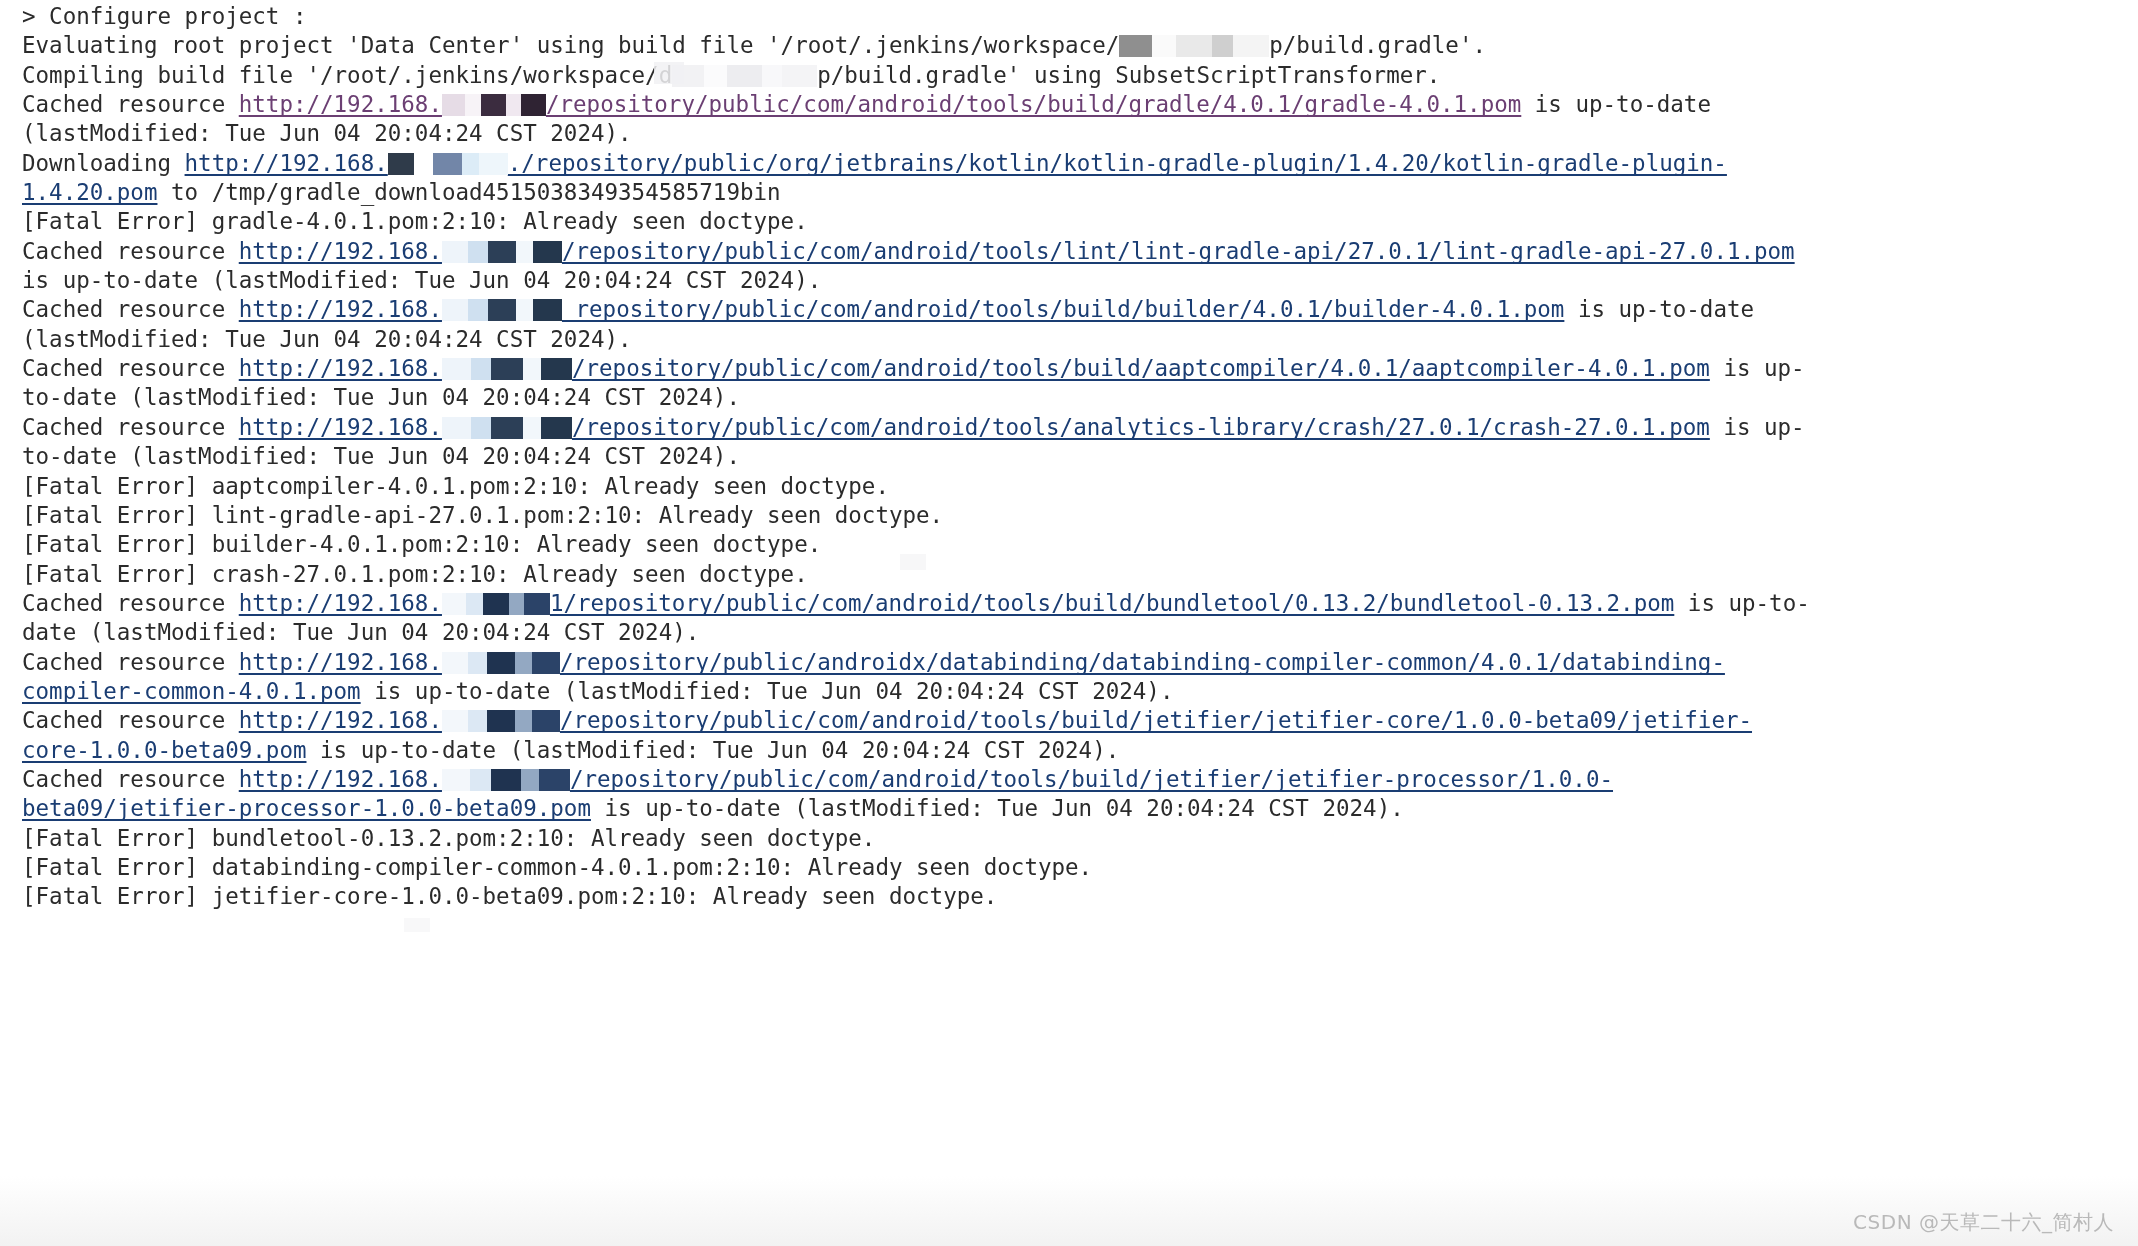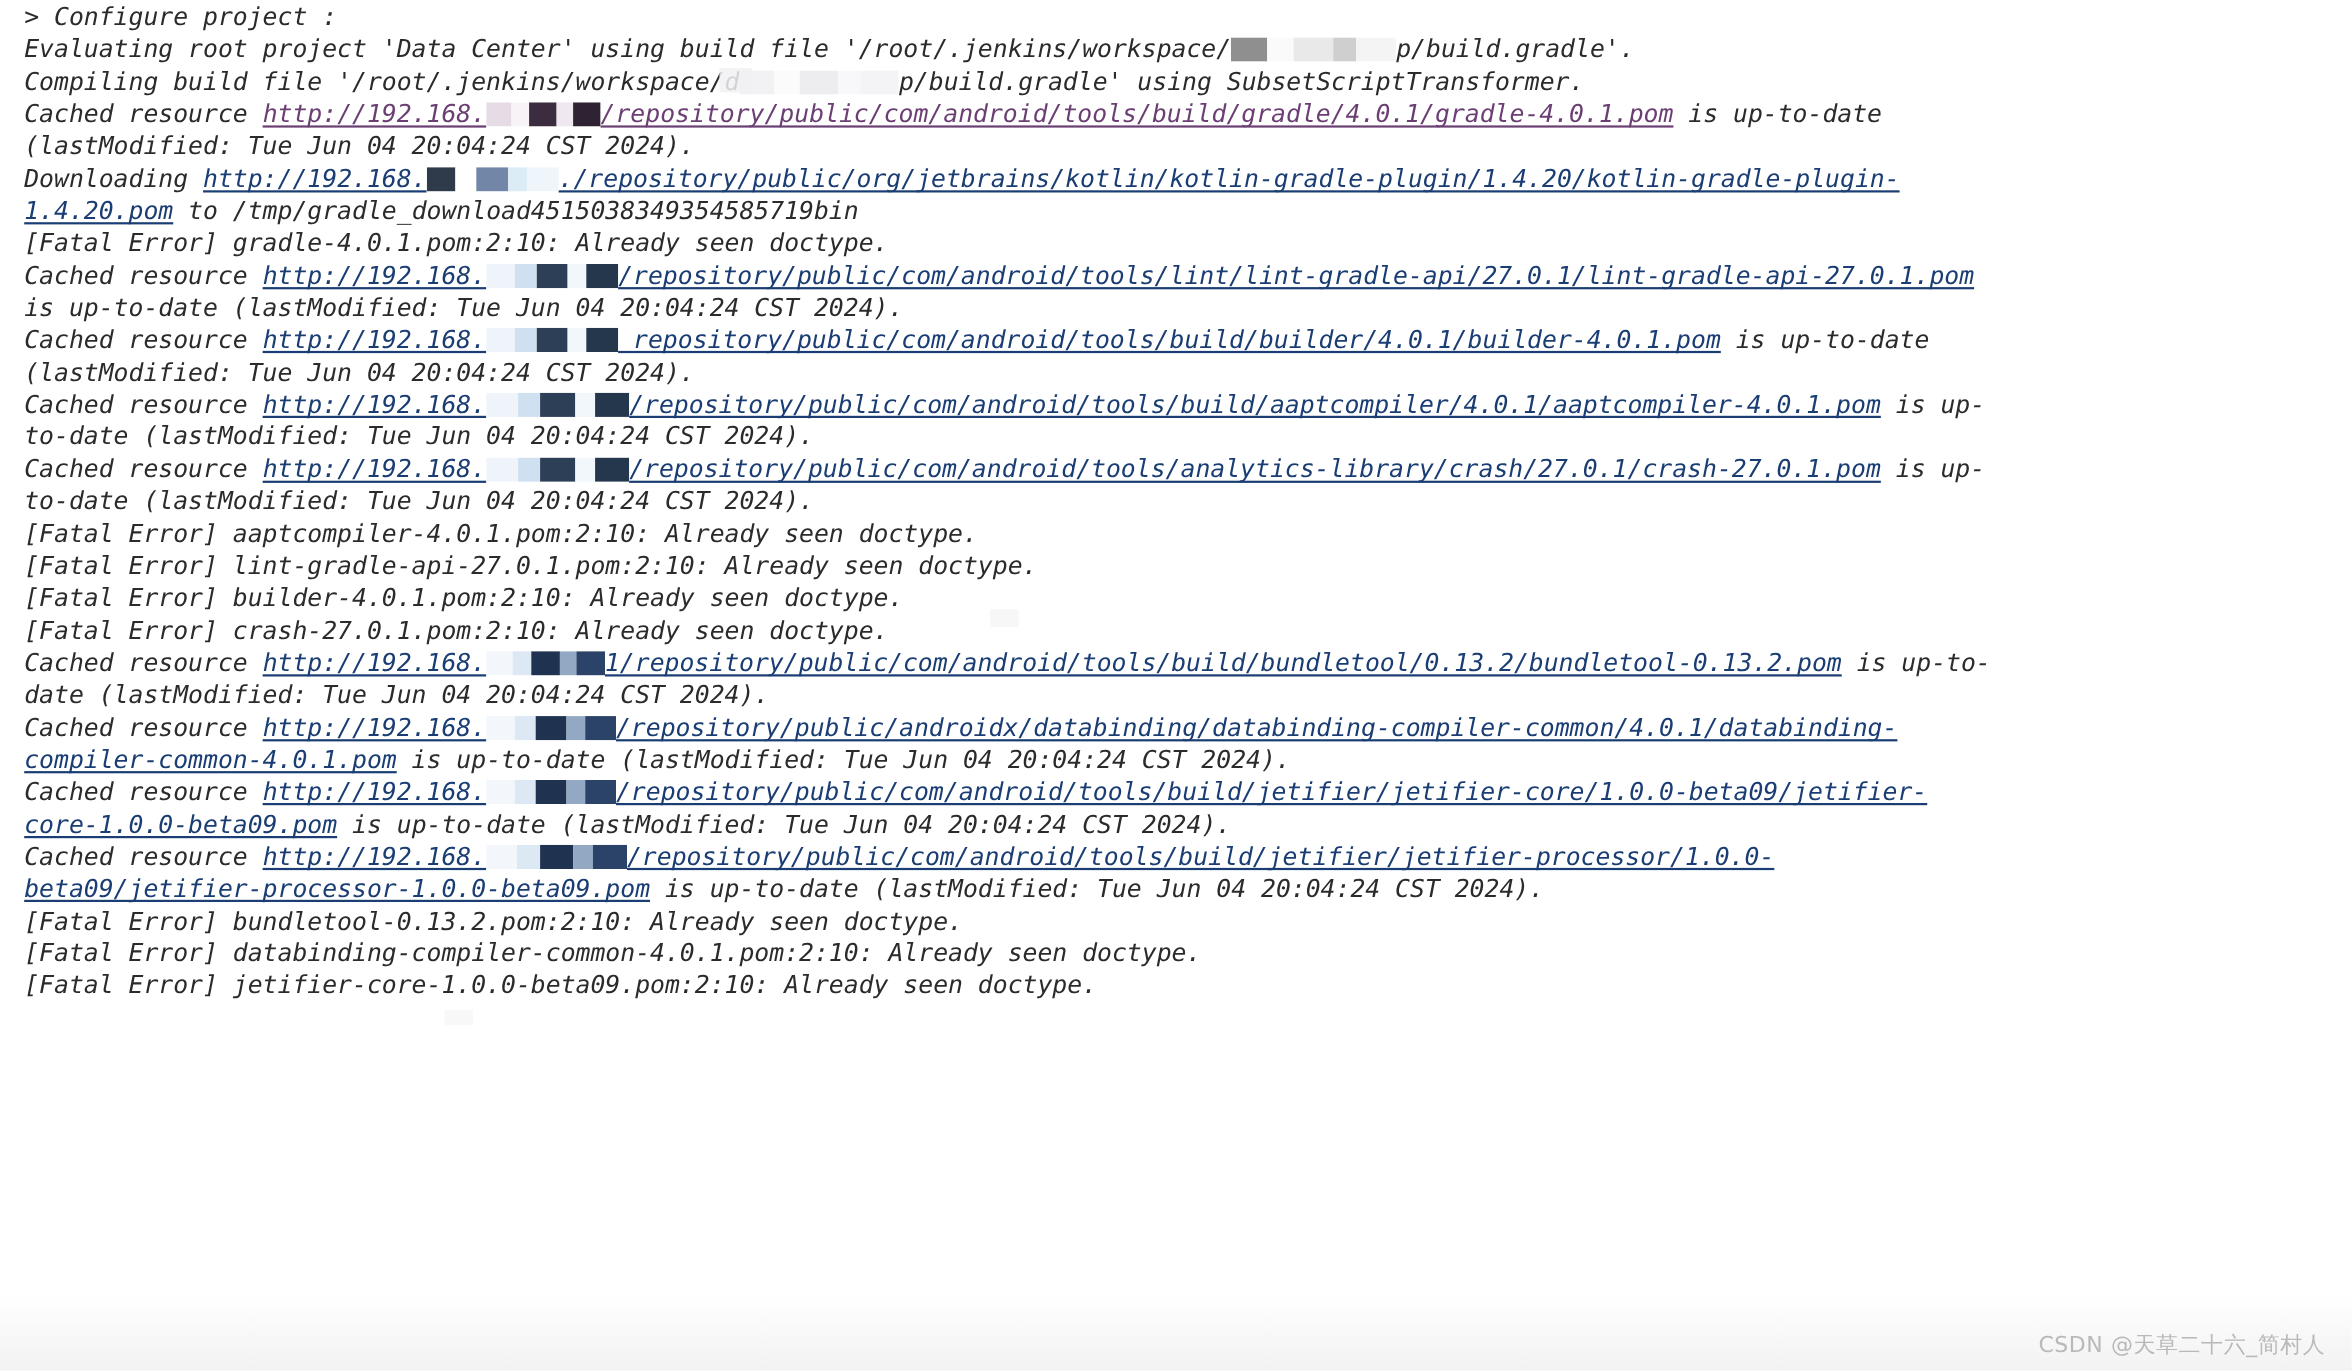--- a/index.html
+++ b/index.html
@@ -27,21 +27,20 @@
   .log-body {
     position: absolute;
     top: 2px;
     left: 22px;
     right: 0;
     font-size: 22.5px;
     line-height: 29.35px;
     color: #2b2b2b;
     letter-spacing: 0px;
     white-space: pre;
-    font-style: italic;
   }
 
   .line {
     height: 29.35px;
     white-space: pre;
     display: block;
   }
 
   
   .t {

